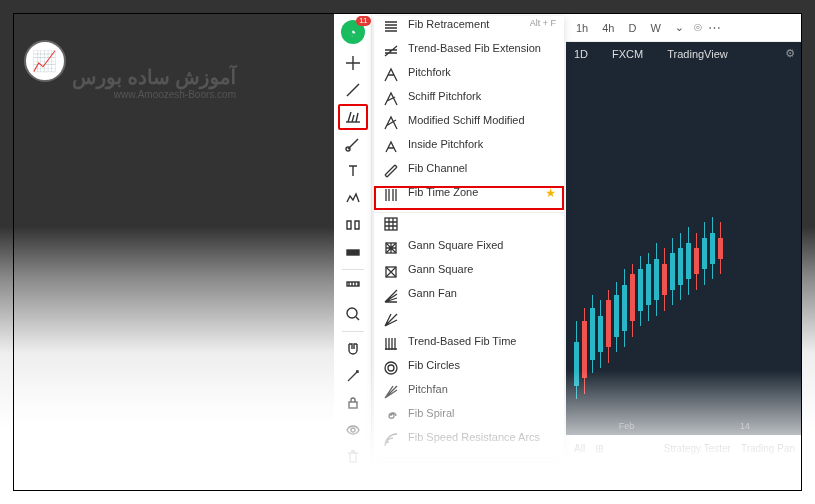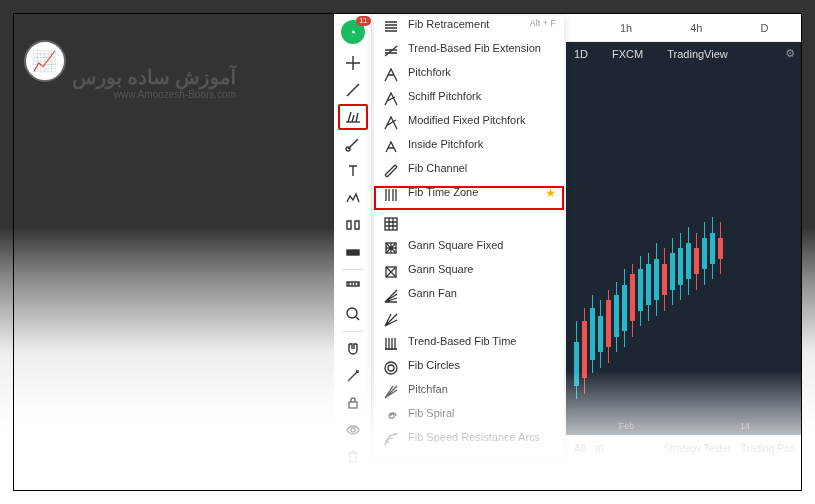--- a/index.html
+++ b/index.html
@@ -132,21 +132,21 @@
   .chart-topbar {
     height: 28px;
     display: flex;
     align-items: center;
     gap: 6px;
     padding: 0 6px;
     font-size: 11px;
     color: #555;
     border-bottom: 1px solid #eee;
   }
-  .chart-topbar .tf { padding: 2px 4px; cursor: pointer; margin-left: 44px; }
+  .chart-topbar .tf { padding: 2px 4px; cursor: pointer; }
   .chart-topbar .ico { font-size: 13px; }
   .chart-header2 {
     background: #1c2733;
     color: #ddd;
     font-size: 11px;
     padding: 5px 8px;
     display: flex;
     gap: 24px;
     align-items: center;
   }
@@ -324,21 +324,21 @@
             </svg>
           </span>
           <span class="lbl">Schiff Pitchfork</span>
         </div>
         <div class="dd-item">
           <span class="ico">
             <svg viewBox="0 0 16 16">
               <path d="M2 14L8 2l6 12M3 11l10-6"></path>
             </svg>
           </span>
-          <span class="lbl">Modified Fixed Pitchfork</span>
+          <span class="lbl">Modified Schiff Modified</span>
         </div>
         <div class="dd-item">
           <span class="ico">
             <svg viewBox="0 0 16 16">
               <path d="M3 13L8 3l5 10M5 9h6"></path>
             </svg>
           </span>
           <span class="lbl">Inside Pitchfork</span>
         </div>
         <div class="dd-item">

